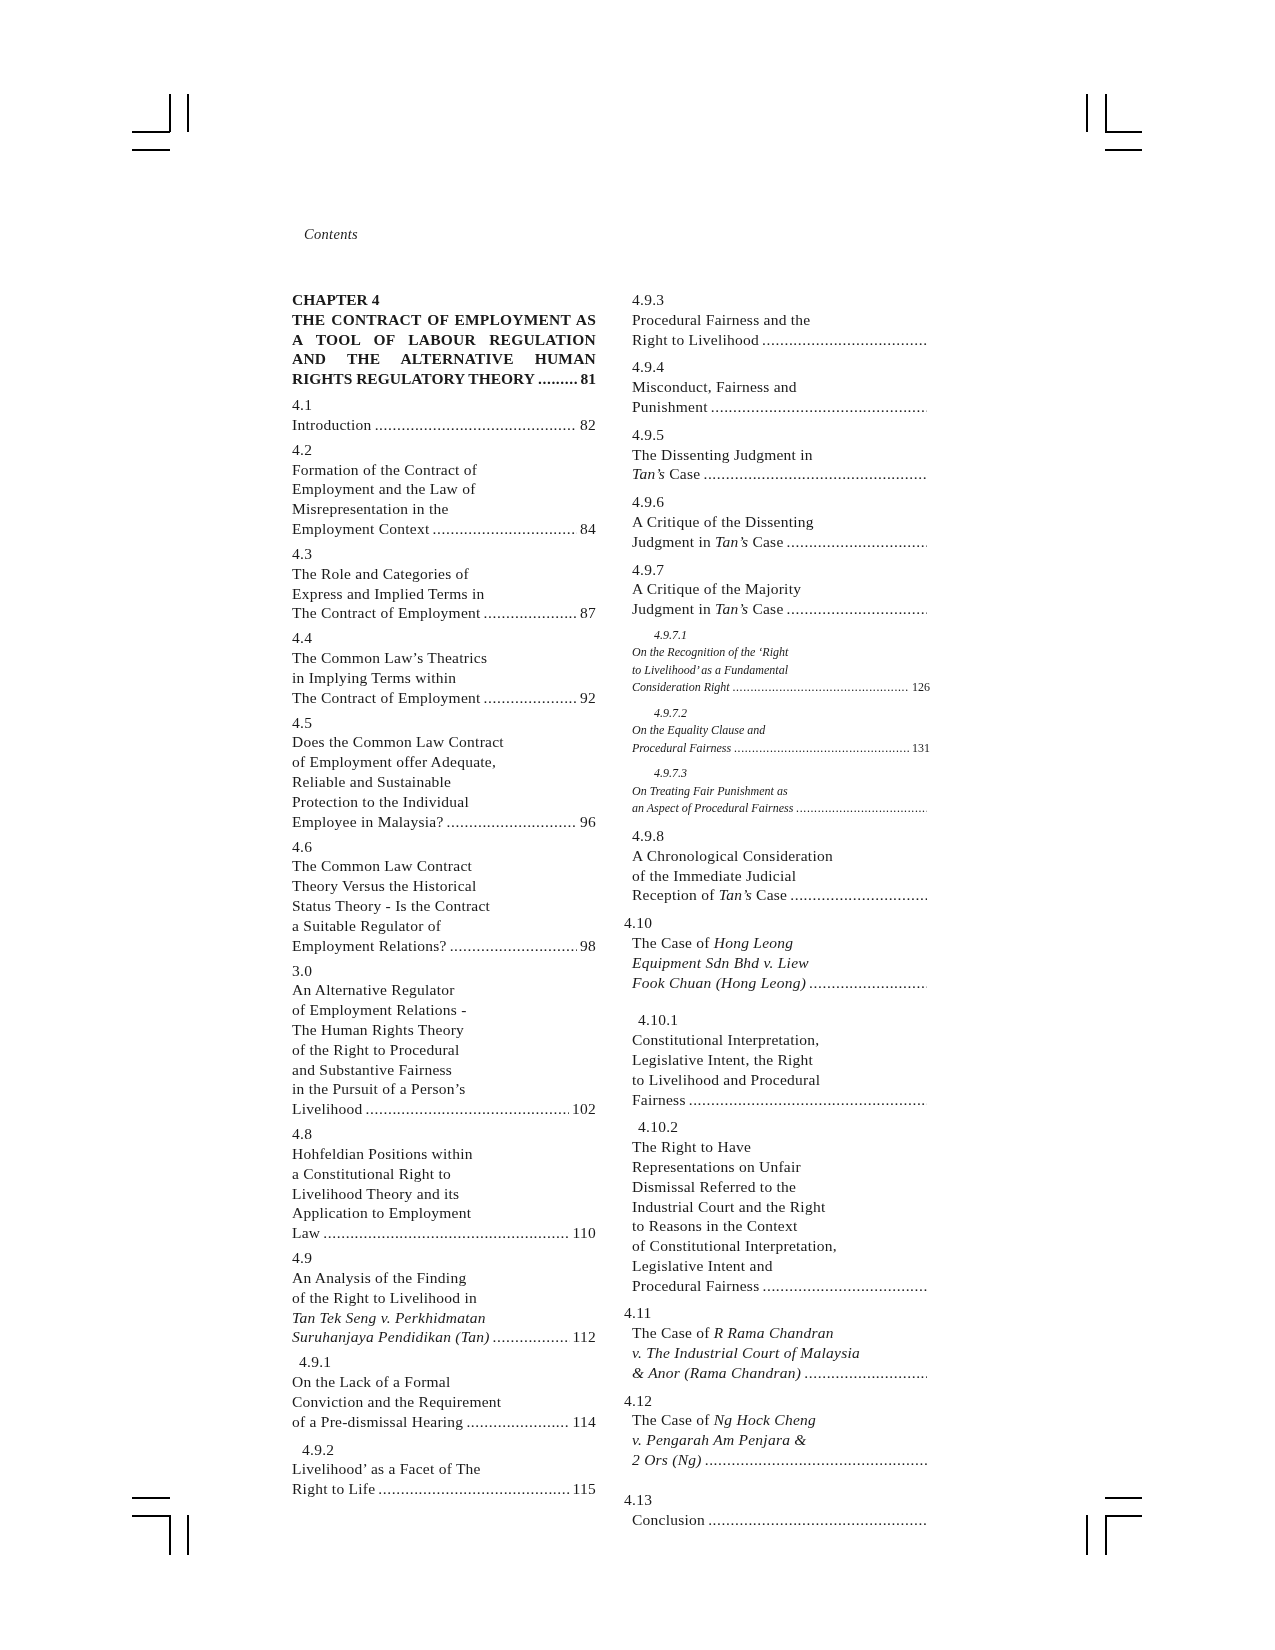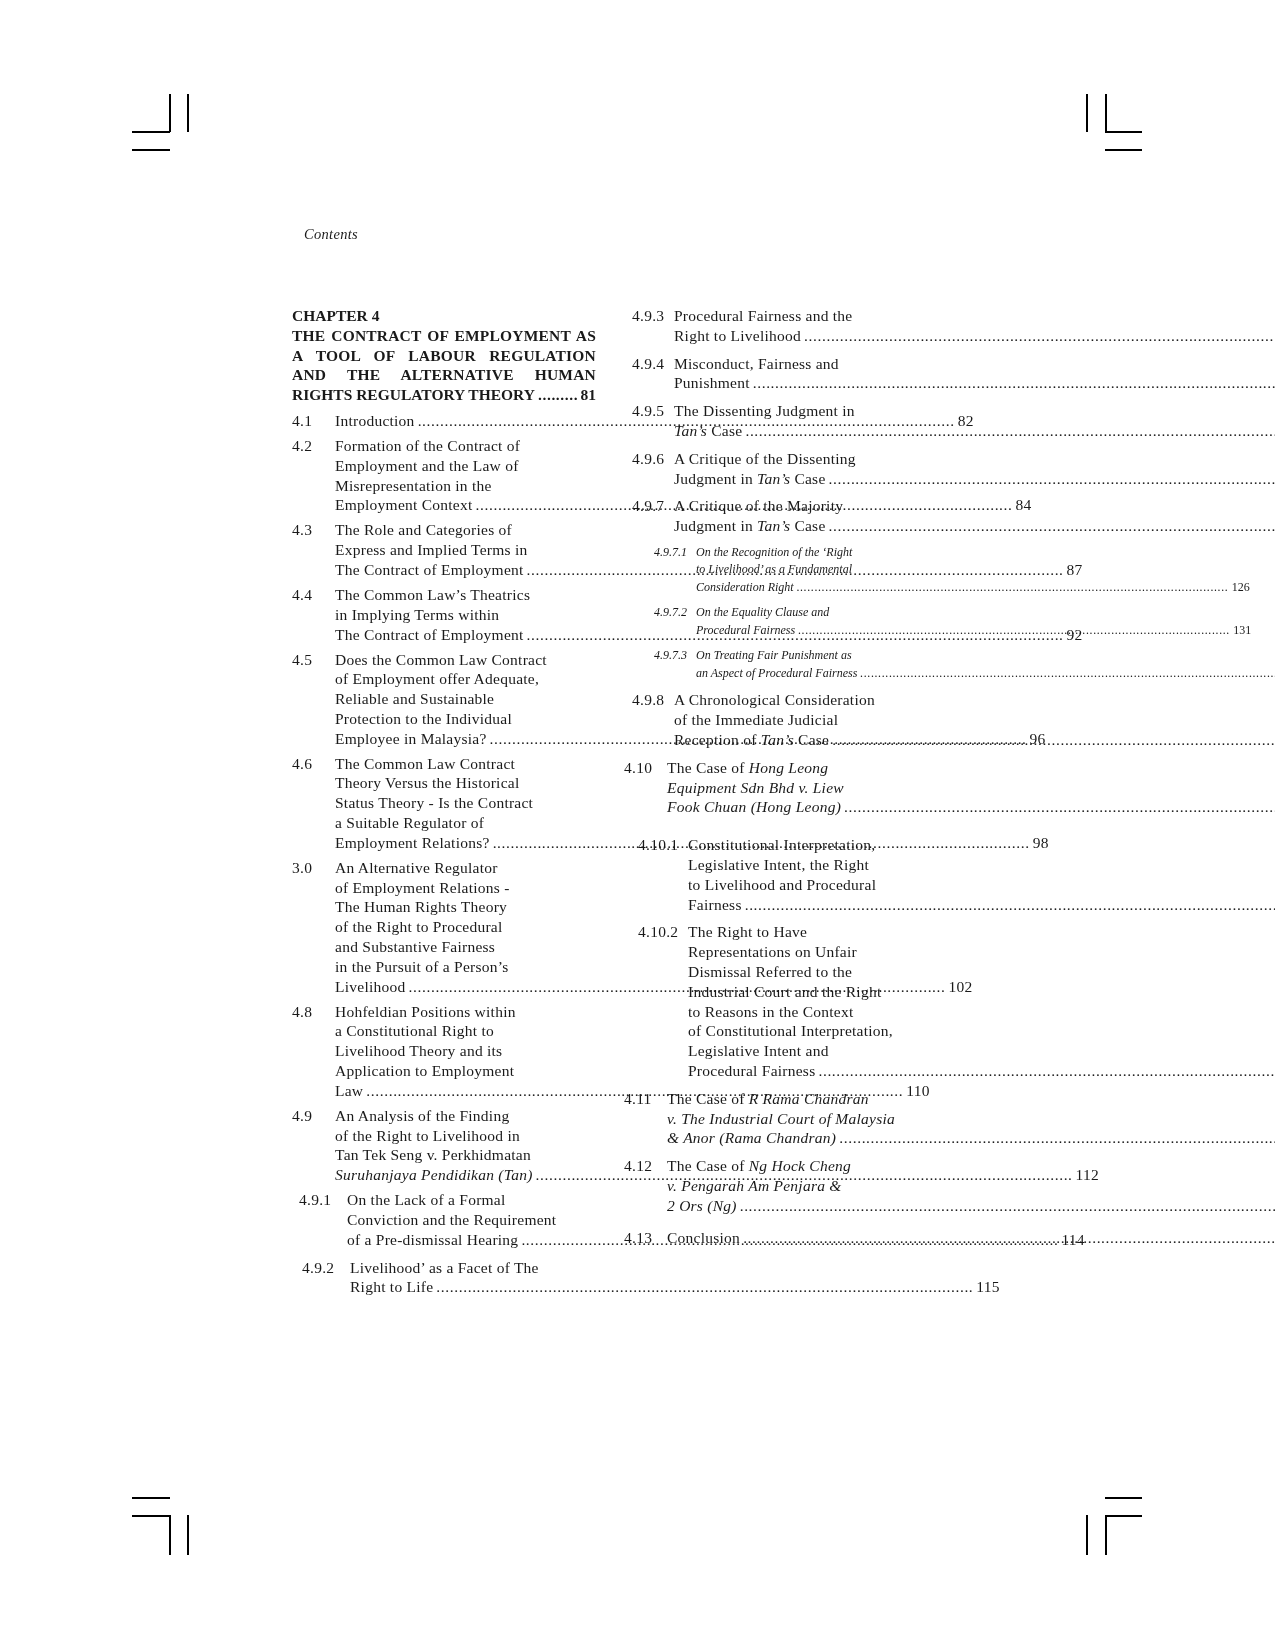--- a/index.html
+++ b/index.html
@@ -1,25 +1,25 @@
 <!DOCTYPE html>
 <html><head>
 <meta charset="utf-8">
 <style>
   html, body { margin:0; padding:0; background:#ffffff; }
   body { width:1275px; height:1650px; position:relative; overflow:hidden;
          font-family:"Liberation Serif","DejaVu Serif",serif; color:#1a1a1a; }
   .crop { position:absolute; background:#000; }
   .running-head { position:absolute; left:304px; top:226px; font-size:14.5px; font-style:italic; letter-spacing:0.3px; }
-  .col { position:absolute; top:306px; }
+  .col { position:absolute; top:290px; }
   .col-left { left:292px; width:304px; }
   .col-right { left:632px; width:298px; }
   .chapter { font-weight:bold; font-size:15.5px; line-height:19.8px; margin-bottom:6px; }
   .chapter .ttl { text-align:justify; text-align-last:justify; letter-spacing:0.2px; }
-  .entry { display:flex; font-size:15.5px; line-height:19.8px; margin-bottom:5.2px; letter-spacing:0.25px; }
+  .entry { display:flex; font-size:15.5px; line-height:19.8px; margin-bottom:5.2px; letter-spacing:0.25px;flex-direction:column; }
   .entry .num { flex:none; }
   .entry .body { flex:1; }
   .line { display:block; white-space:nowrap; }
   .line.fill { display:flex; }
   .line.fill .t { flex:none; white-space:nowrap; }
   .line.fill .dots { flex:1; overflow:hidden; white-space:nowrap; margin:0 3px; letter-spacing:0.6px; }
   .line.fill .dots::before { content:"........................................................................................................................"; }
   .line.fill .pg { flex:none; }
   .lvl2 .num { width:43px; }
   .lvl3 .num { width:48px; padding-left:7px; }
@@ -180,21 +180,21 @@
           <span class="pg">110</span>
         </span>
     </span>
   </div>
 
   <div class="entry lvl2">
     <span class="num">4.9</span>
     <span class="body">
       <span class="line">An Analysis of the Finding</span>
       <span class="line">of the Right to Livelihood in</span>
-      <span class="line" style="">Tan Tek Seng v. Perkhidmatan</span>
+      <span class="line" style="font-style:italic">Tan Tek Seng v. Perkhidmatan</span>
       <span class="line fill">
           <span class="t" style="font-style:italic">Suruhanjaya Pendidikan (Tan)</span>
           <span class="dots"></span>
           <span class="pg">112</span>
         </span>
     </span>
   </div>
 
   <div class="entry lvl3">
     <span class="num">4.9.1</span>
@@ -385,21 +385,21 @@
     <span class="body">
       <span class="line"><span>The Case of </span><i>Ng Hock Cheng</i></span>
       <span class="line" style="font-style:italic">v. Pengarah Am Penjara &amp;</span>
       <span class="line fill">
           <span class="t" style="font-style:italic">2 Ors (Ng)</span>
           <span class="dots"></span>
         </span>
     </span>
   </div>
 
-  <div class="entry r2" style="margin-top:12px">
+  <div class="entry r2" style="margin-top:20px">
     <span class="num">4.13</span>
     <span class="body">
       <span class="line fill">
           <span class="t">Conclusion</span>
           <span class="dots"></span>
         </span>
     </span>
   </div>
 </div>
 

